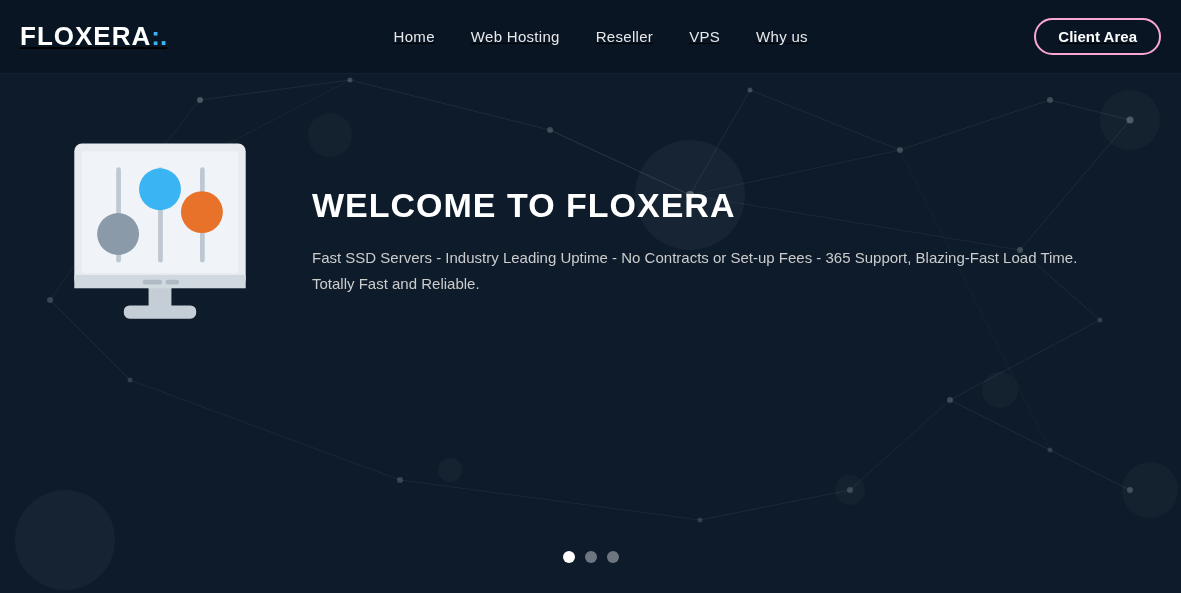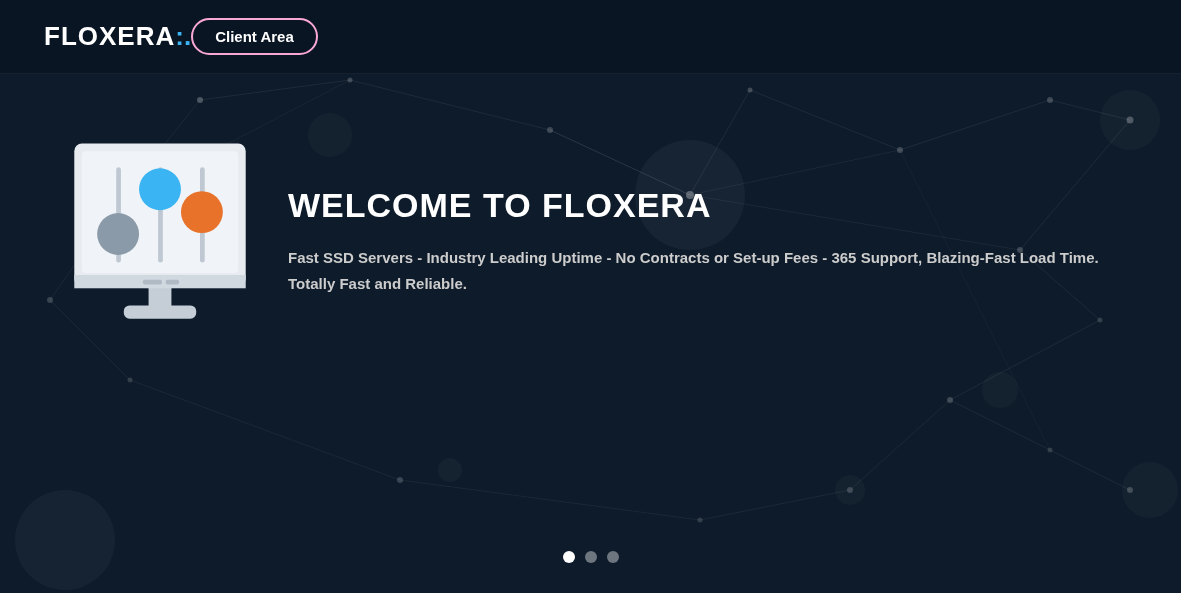--- a/index.html
+++ b/index.html
@@ -27,24 +27,25 @@
       width: 100%; height: 100%;
       z-index: 0;
     }
 
     
     .navbar {
       position: relative;
       z-index: 10;
       display: flex;
       align-items: center;
-      justify-content: flex-start;
-      padding: 18px 44px;
+      justify-content: space-between;
+      padding: 18px 20px;
       background: rgba(10, 20, 35, 0.85);
       border-bottom: 1px solid rgba(255,255,255,0.05);
+      text-decoration: underline;
     }
 
     .logo {
       display: flex;
       align-items: center;
     }
 
     .logo-text {
       font-size: 26px;
       font-weight: 900;
@@ -86,21 +87,21 @@
       cursor: pointer;
     }
 
     
     .hero-content {
       position: relative;
       z-index: 5;
       display: flex;
       align-items: center;
       padding: 60px 60px 0 60px;
-      gap: 28px;
+      gap: 52px;
     }
 
     
     .monitor-wrapper {
       flex-shrink: 0;
       width: 200px;
     }
 
     .monitor-svg {
       width: 200px;
@@ -119,21 +120,20 @@
       color: #ffffff;
       letter-spacing: 1px;
       margin-bottom: 20px;
     }
 
     .hero-subtitle {
       font-size: 15px;
       color: #cccccc;
       line-height: 1.7;
       max-width: 820px;
-      font-weight: bold;
     }
 
     
     .dots-indicator {
       position: absolute;
       bottom: 30px;
       left: 50%;
       transform: translateX(-50%);
       display: flex;
       gap: 10px;
@@ -212,20 +212,27 @@
     <line x1="900" y1="150" x2="1050" y2="450" stroke="rgba(255,255,255,0.04)" stroke-width="1"></line>
     <line x1="350" y1="80" x2="120" y2="200" stroke="rgba(255,255,255,0.05)" stroke-width="1"></line>
     <line x1="200" y1="100" x2="120" y2="200" stroke="rgba(255,255,255,0.05)" stroke-width="1"></line>
   </svg>
 
   <nav class="navbar">
     <div class="logo">
       <span class="logo-text">FLOXERA</span>
         <span class="logo-dots">:.</span>
     </div>
+    <ul class="nav-links">
+      <li><a href="#">Home</a></li>
+      <li><a href="#">Web Hosting</a></li>
+      <li><a href="#">Reseller</a></li>
+      <li><a href="#">VPS</a></li>
+      <li><a href="#">Why us</a></li>
+    </ul>
     <a class="client-area-btn" href="#">Client Area</a>
   </nav>
 
   <div class="hero-content">
 
     <div class="monitor-wrapper">
       <svg class="monitor-svg" viewBox="0 0 200 210" xmlns="http://www.w3.org/2000/svg">
 
         <rect x="10" y="10" width="180" height="150" rx="8" ry="8" fill="#e8ecf0"></rect>
 

